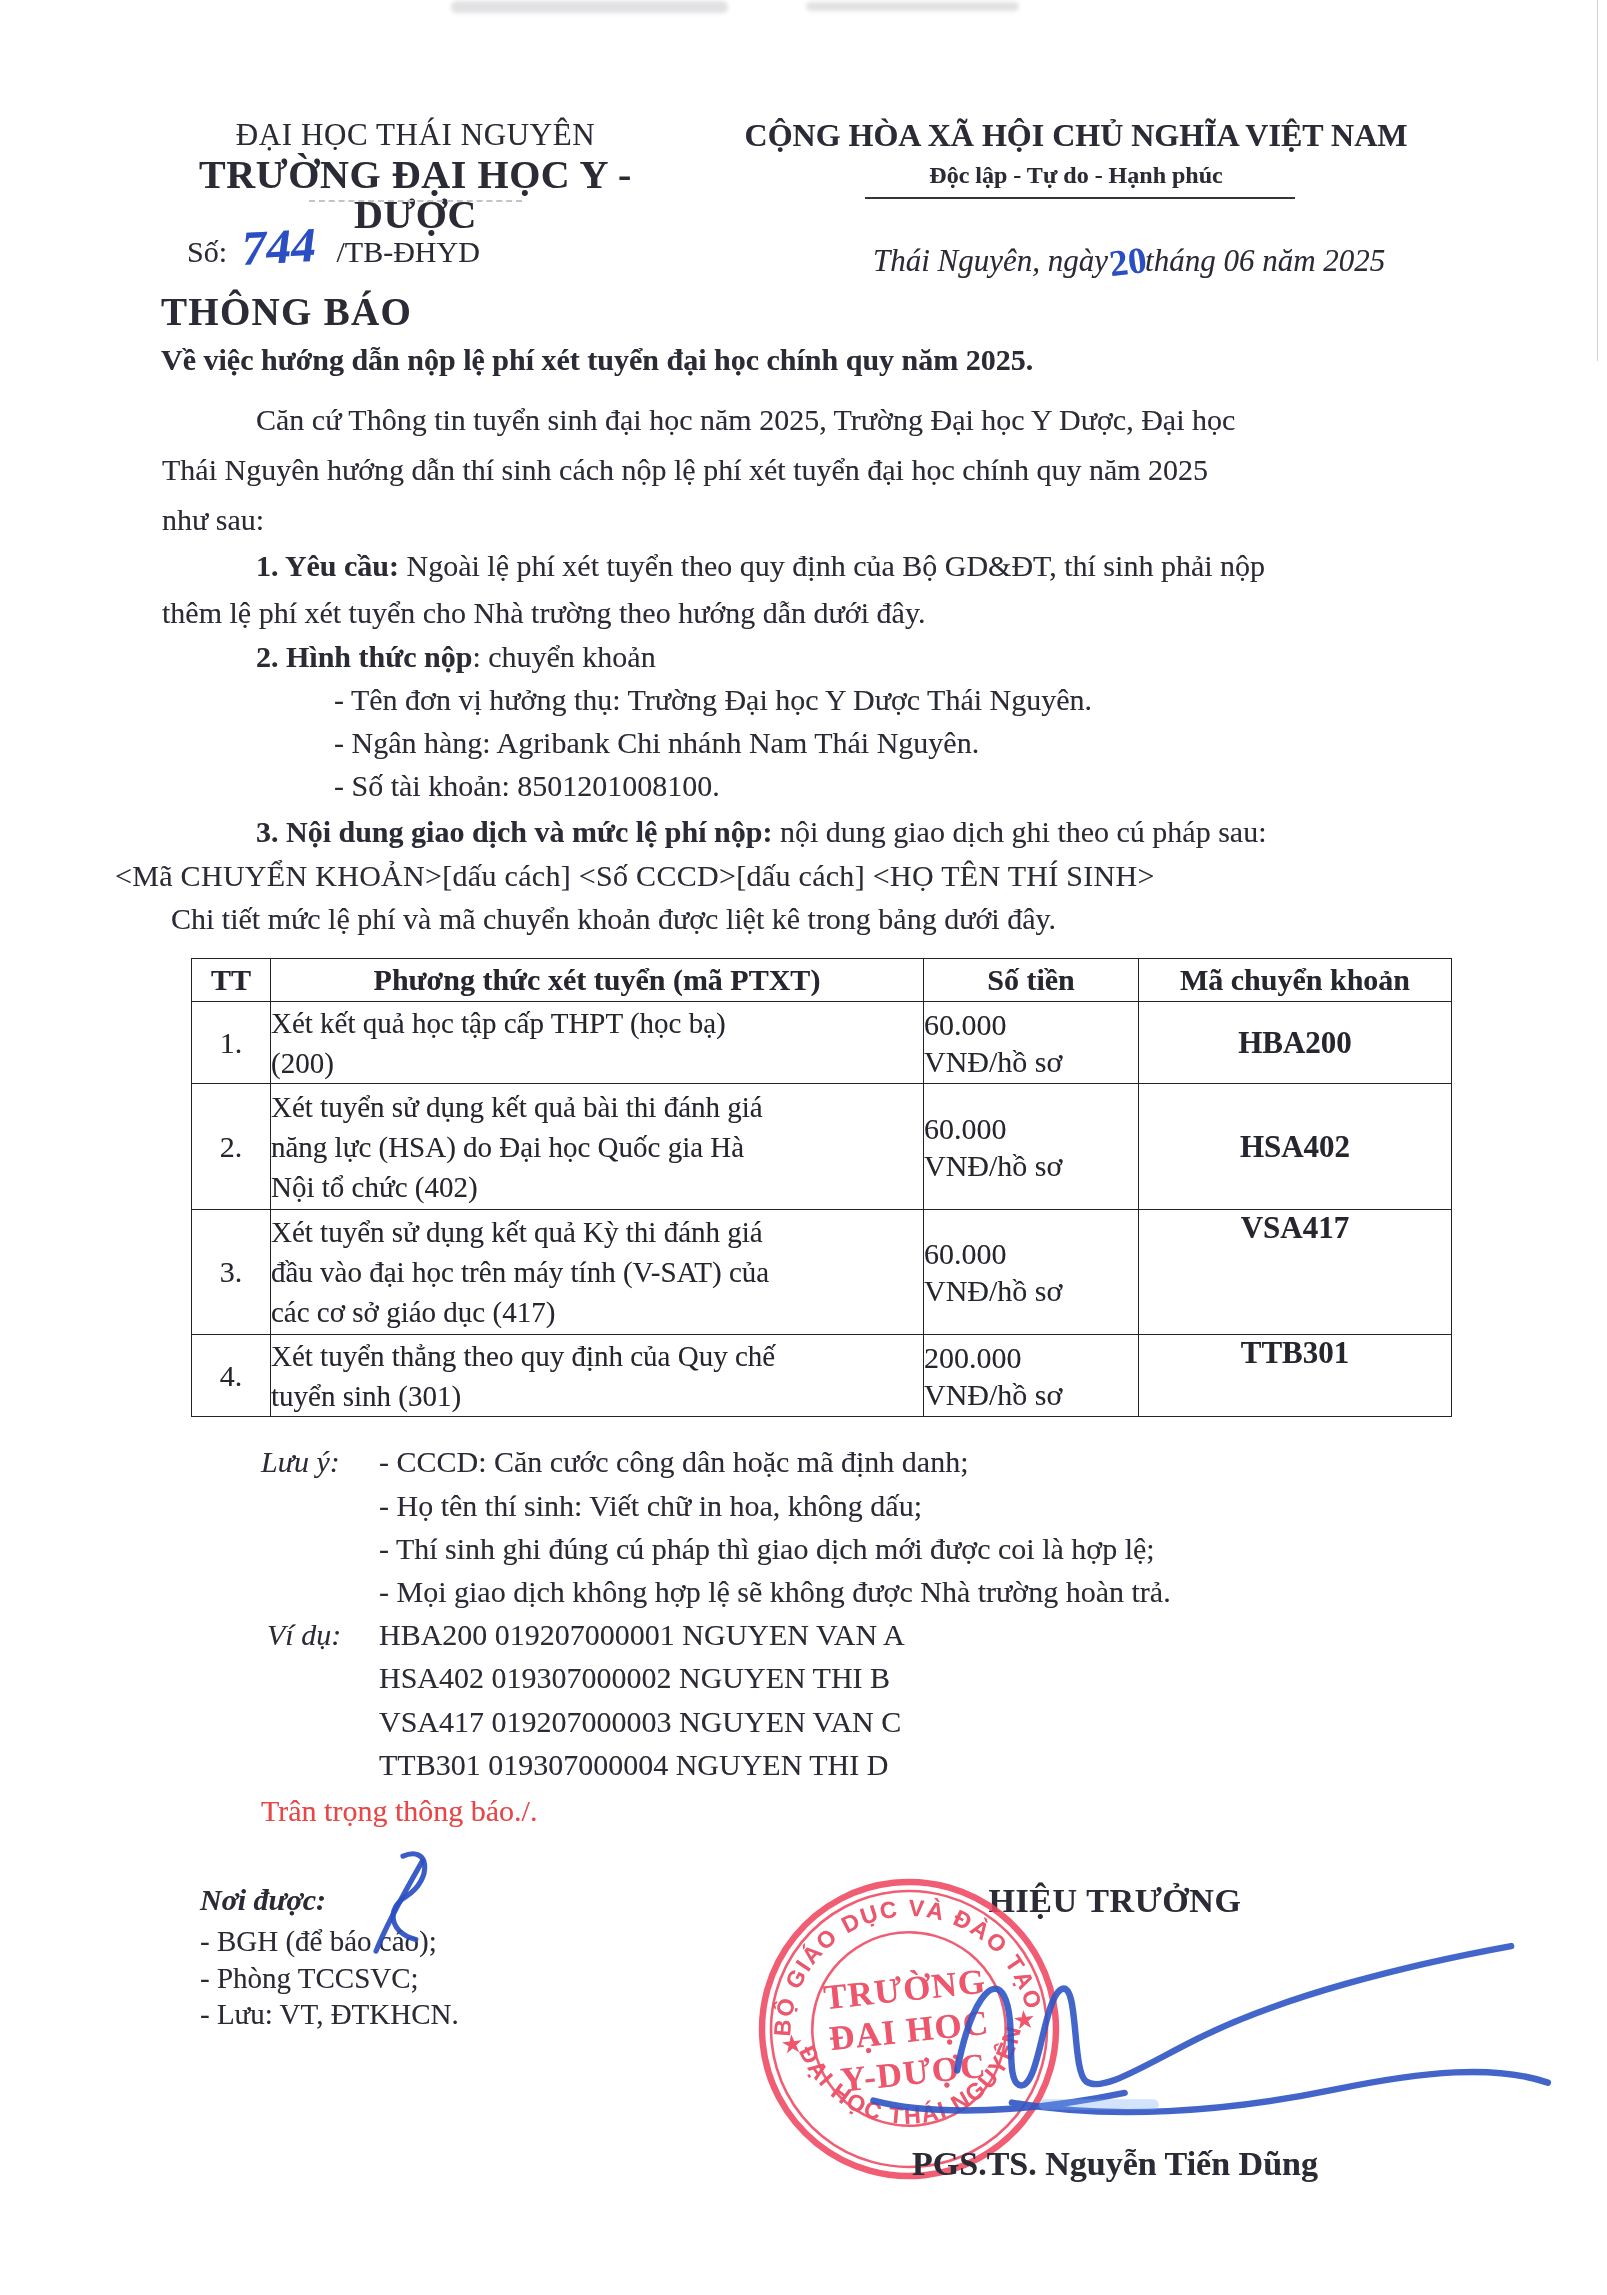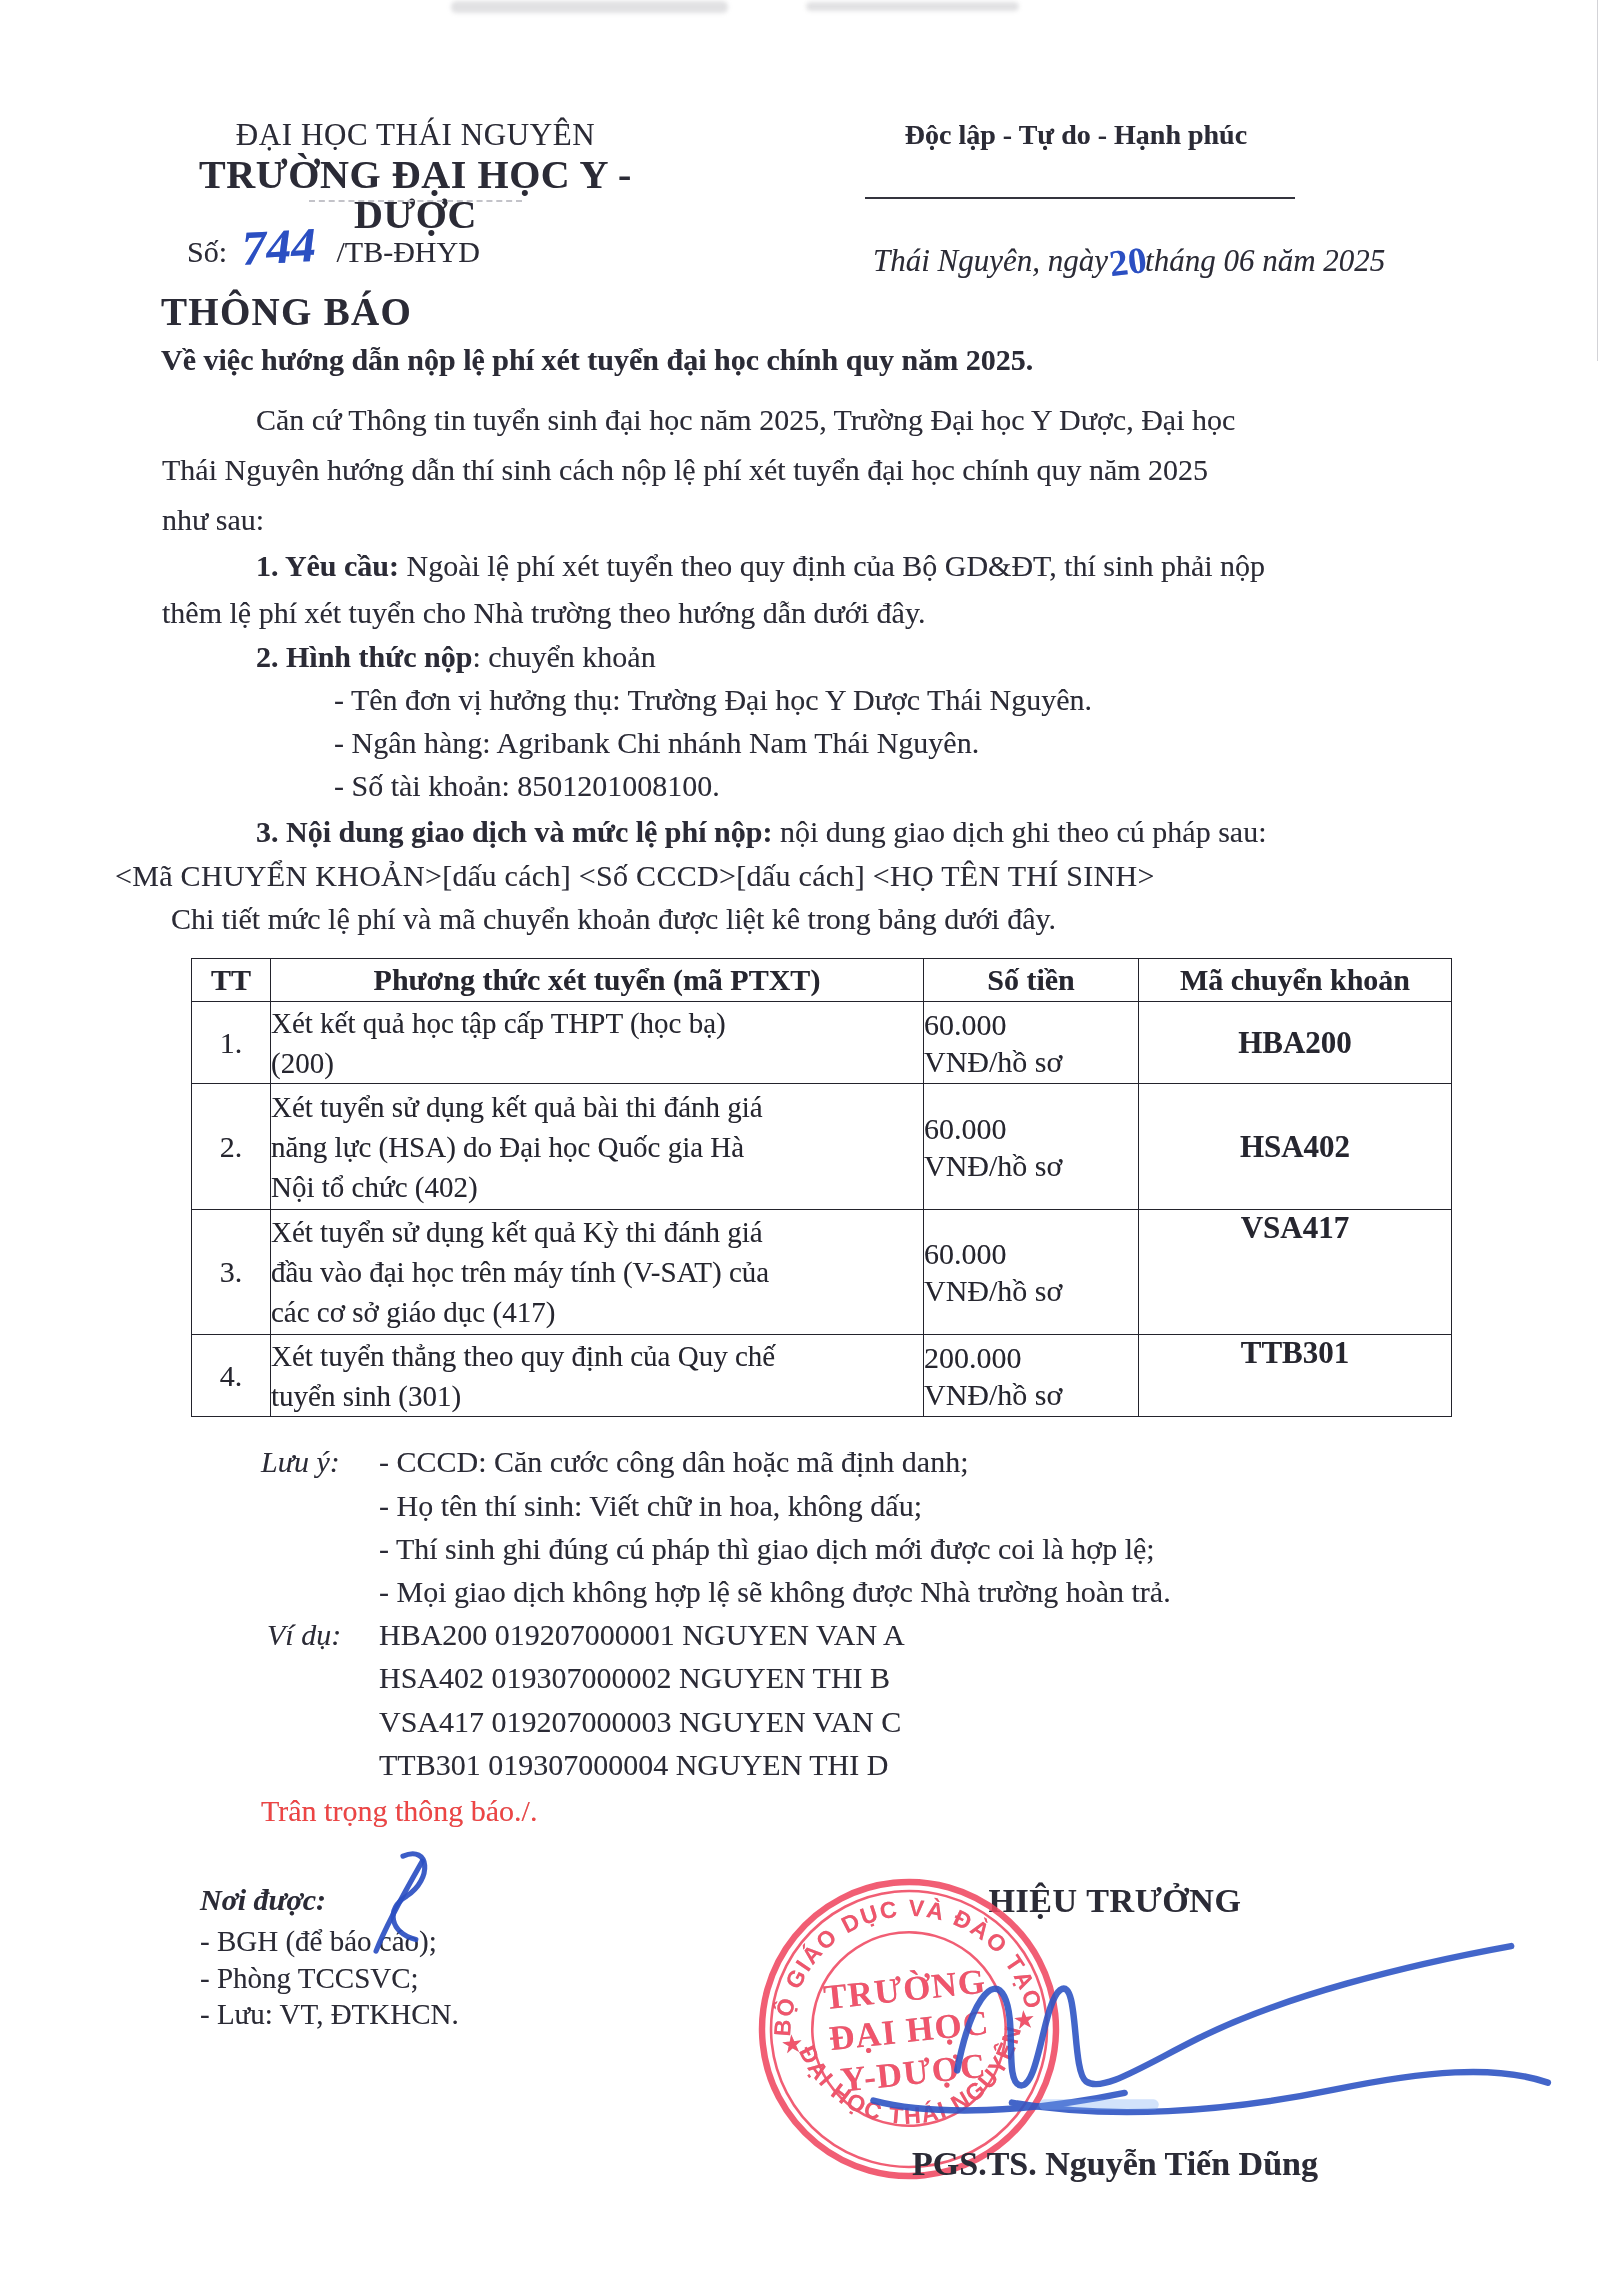--- a/index.html
+++ b/index.html
@@ -13,21 +13,21 @@
   .b{font-weight:700;}
   .i{font-style:italic;}
   .hand{color:#2b4fc2;text-shadow:0 0 0.6px rgba(43,79,194,.4);}
   
   .org{left:161px;top:115px;width:509px;text-align:center;line-height:40px;}
   .org-parent{font-size:31px;letter-spacing:0.6px;}
   .org-name{font-size:40px;font-weight:700;letter-spacing:0.6px;}
   .org-underline{left:309px;top:200px;width:213px;border-top:2.6px dashed #c3c3c9;}
   .motto{left:702px;top:115px;width:748px;text-align:center;line-height:40px;}
   .motto-1{font-size:32px;font-weight:700;}
-  .motto-2{font-size:28px;font-weight:700;}
+  .motto-2{font-size:24px;font-weight:700;}
   .motto-underline{left:865px;top:197px;width:430px;border-top:2.6px solid #34343e;}
   .so-line{left:187px;top:227px;font-size:30px;white-space:nowrap;}
   .so-hand{display:inline-block;font-size:49px;font-weight:700;transform:skewX(-10deg) rotate(-3deg) translateY(-9px);margin:0 22px 0 14px;vertical-align:middle;}
   .dateline{left:873px;top:237px;width:593px;font-size:31px;font-style:italic;white-space:nowrap;}
   .date-hand{display:inline-block;font-style:normal;font-size:37px;font-weight:700;transform:rotate(-7deg) translateY(3.2px);margin:0 -1.3px 0 1.3px;}
   
   .title{left:161px;top:289px;width:1289px;text-align:left;font-size:39px;font-weight:700;letter-spacing:1.3px;}
   .subtitle{left:161px;top:343px;width:1289px;text-align:left;font-size:30px;font-weight:700;}
   
   .t47{font-size:30px;}
@@ -64,20 +64,21 @@
   <div class="abs smudge" style="left:806px;top:1.9px;width:213px;height:9px;"></div>
   <div class="abs edge-line" style="left:1597px;top:0;height:361px;"></div>
 
   <div class="abs org">
     <div class="org-parent">ĐẠI HỌC THÁI NGUYÊN</div>
     <div class="org-name">TRƯỜNG ĐẠI HỌC Y - DƯỢC</div>
   </div>
   <div class="abs org-underline"></div>
 
   <div class="abs motto">
+    <div class="motto-1">CỘNG HÒA XÃ HỘI CHỦ NGHĨA VIỆT NAM</div>
     <div class="motto-2">Độc lập - Tự do - Hạnh phúc</div>
   </div>
   <div class="abs motto-underline"></div>
 
   <div class="abs so-line">
     <span>Số:</span><span class="so-hand hand">744</span><span>/TB-ĐHYD</span>
   </div>
 
   <div class="abs dateline">
     <span>Thái Nguyên, ngày</span><span class="date-hand hand">20</span><span>tháng 06 năm 2025</span>

